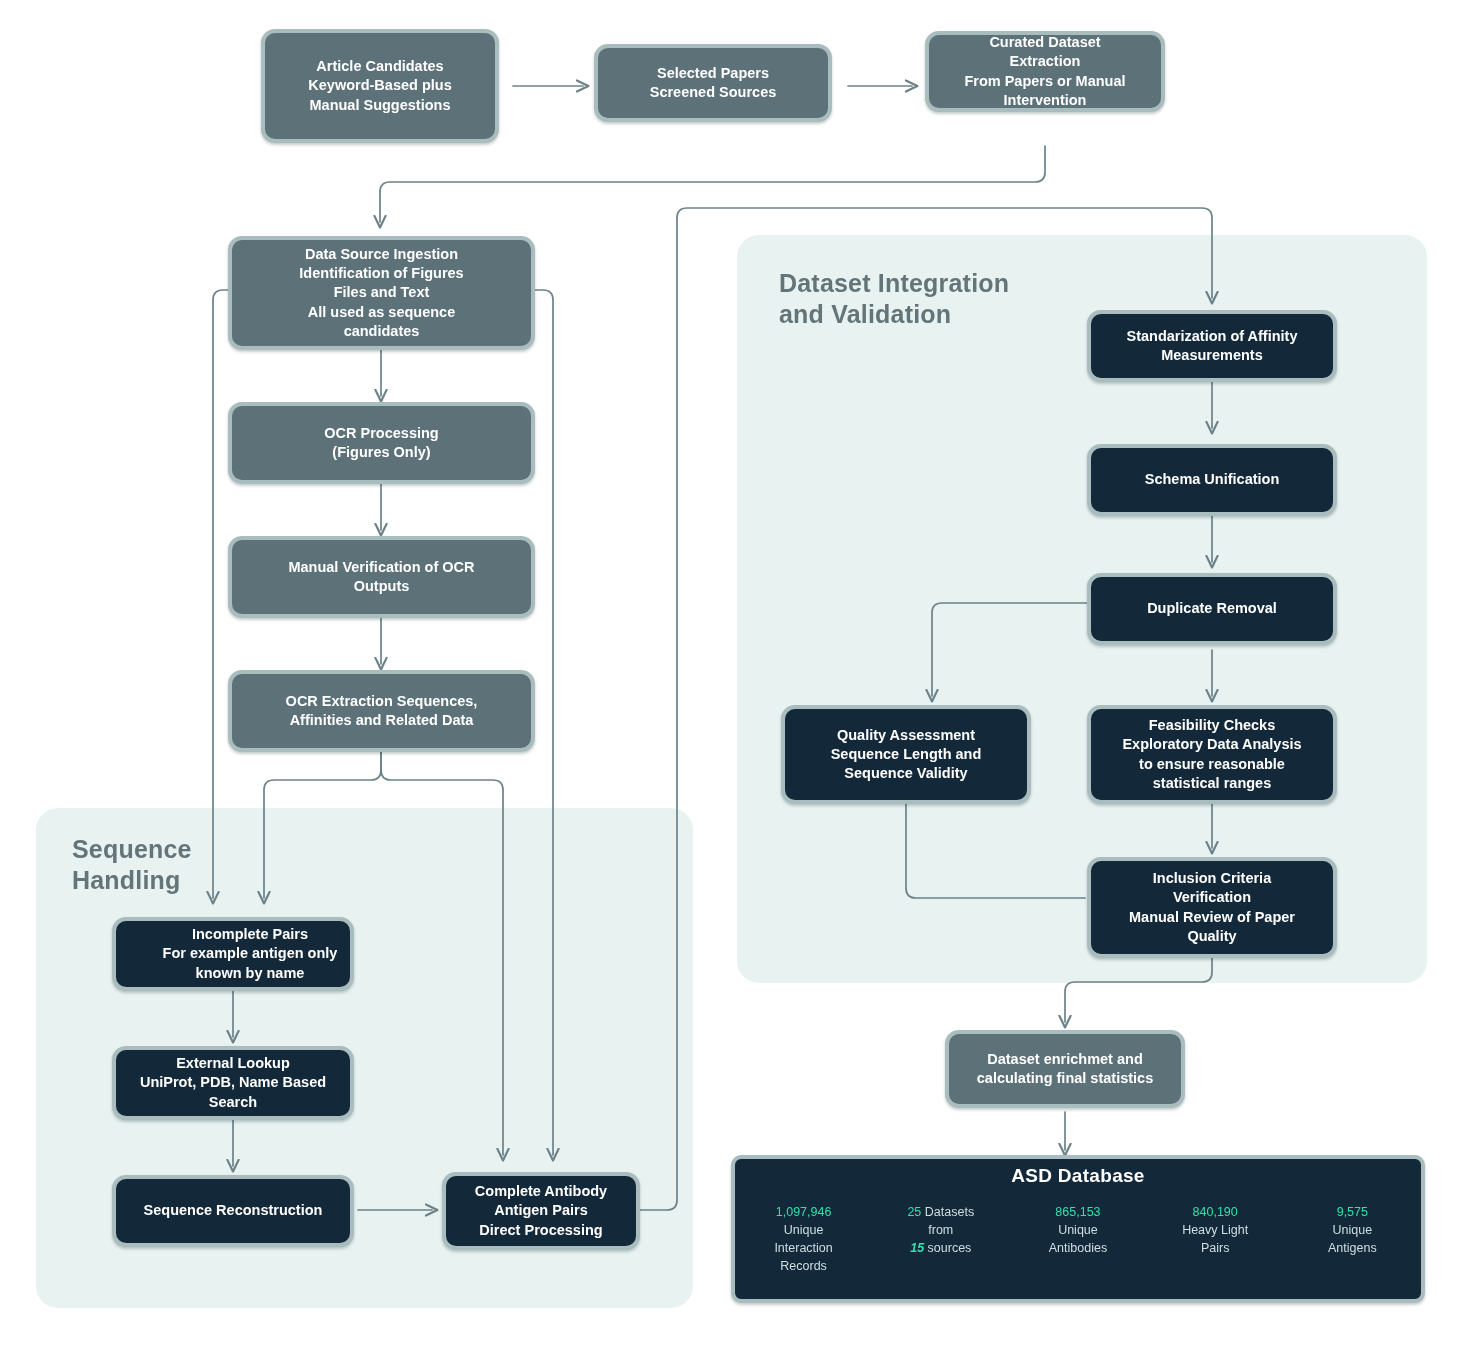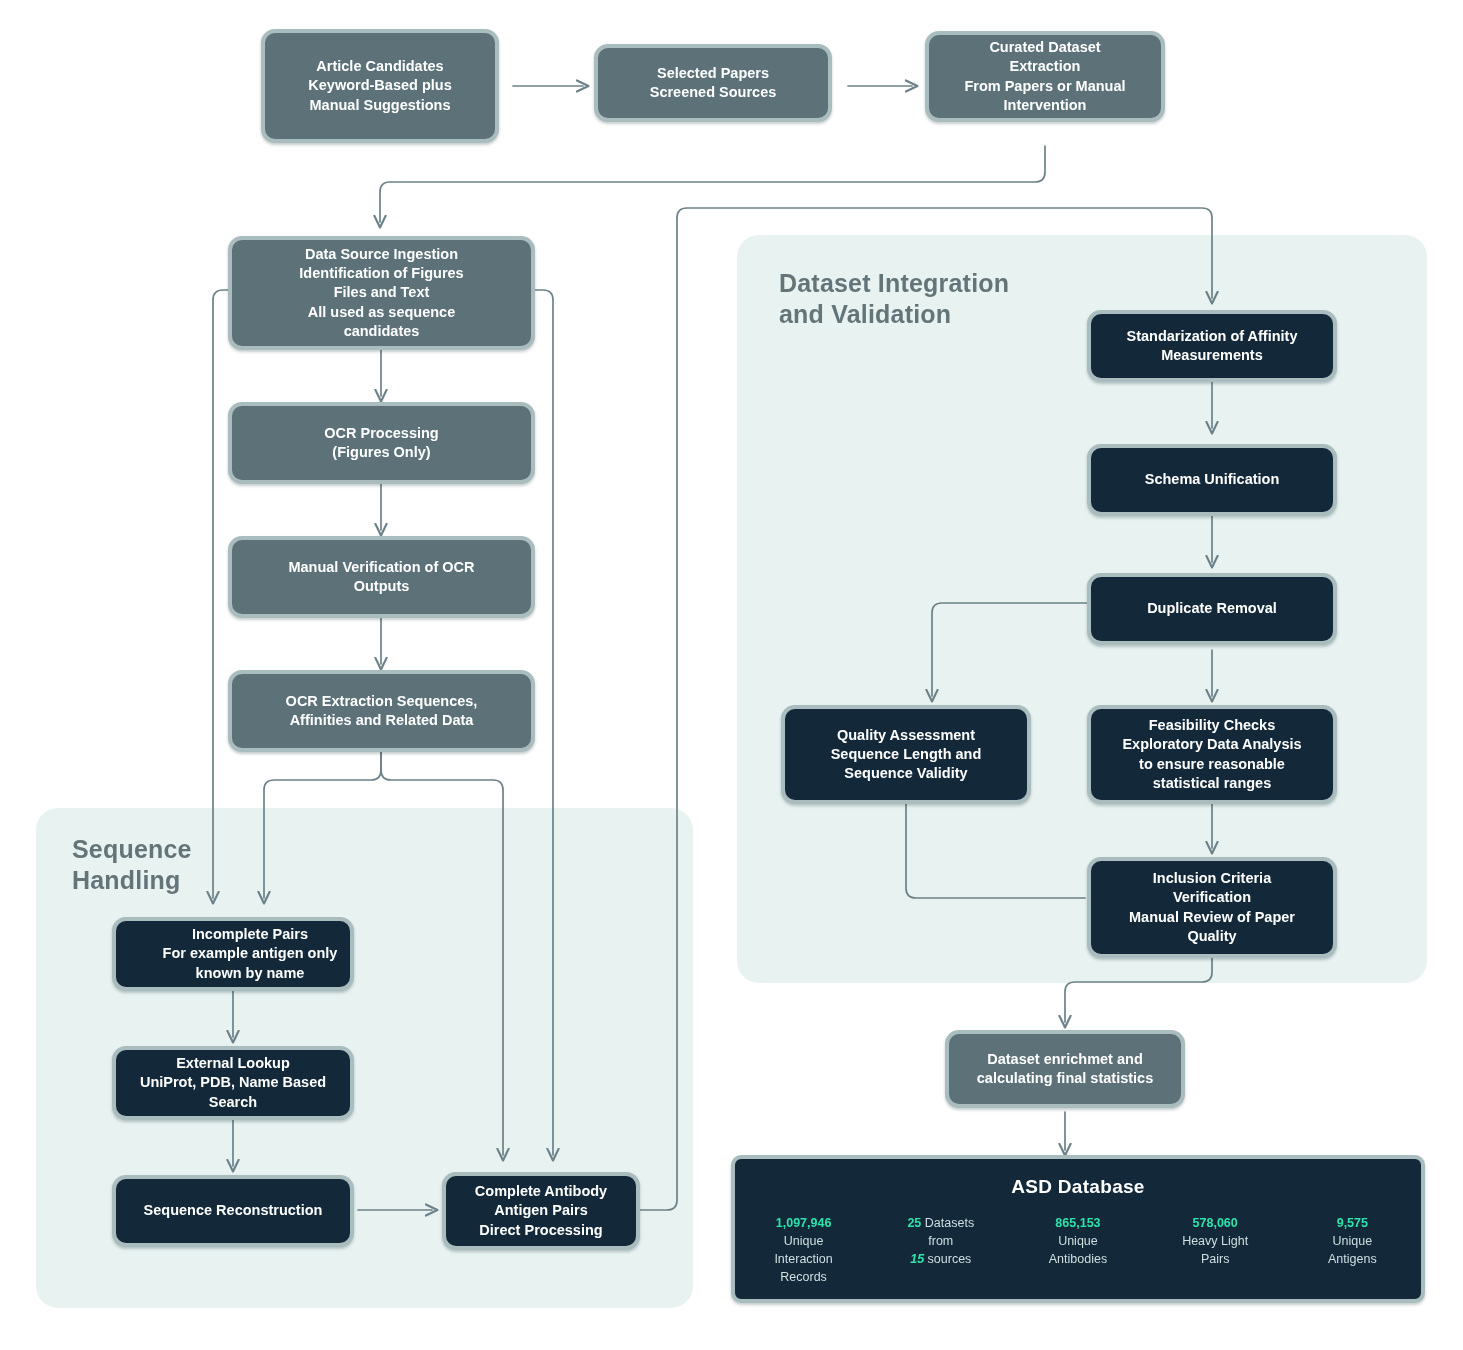--- a/index.html
+++ b/index.html
@@ -64,42 +64,42 @@
     position: absolute;
     box-sizing: border-box;
     background: #13293a;
     border: 4px solid #a9bcbe;
     border-radius: 10px;
     z-index: 10;
     box-shadow: 0 2px 3px rgba(30,50,60,0.25);
     display: flex;
     flex-direction: column;
     align-items: center;
-    padding-top: 17px;
+    padding-top: 6px;
   }
   .db-title {
     color: #ffffff;
     font-size: 19px;
     font-weight: bold;
     letter-spacing: .3px;
   }
   .db-stats {
     display: flex;
     width: 100%;
     justify-content: space-around;
     margin-top: 16px;
   }
   .db-stat {
     width: 19%;
     text-align: center;
     color: #cfdfe2;
     font-size: 12.5px;
     line-height: 1.45;
   }
-  .db-stat .num { color: #2ee2ab; font-weight: bold; }
+  .db-stat .num { color: #2ee2ab; font-weight: normal; }
   .db-stat .hl  { color: #2ee2ab; font-weight: bold; font-style: italic; }
   .db-stat .lines { display: block; }
 </style>
 </head>
 <body>
 
 <div id="canvas">
 
   <div class="panel" style="left:737px; top:235px; width:690px; height:748px;"></div>
   <div class="panel" style="left:36px; top:808px; width:657px; height:500px;"></div>
@@ -153,21 +153,21 @@
   <div class="panel-title" style="left:779px; top:268px;">Dataset Integration
 and Validation</div>
   <div class="panel-title" style="left:72px; top:834px;">Sequence
 Handling</div>
 
   <div class="node slate" style="left:261px; top:29px; width:238px; height:114px;">Article Candidates
 Keyword-Based plus
 Manual Suggestions</div>
   <div class="node slate" style="left:594px; top:44px; width:238px; height:78px;">Selected Papers
 Screened Sources</div>
-  <div class="node slate" style="left:925px; top:31px; width:240px; height:91px;">Curated Dataset
+  <div class="node slate" style="left:925px; top:31px; width:240px; height:81px;">Curated Dataset
 Extraction
 From Papers or Manual
 Intervention</div>
 
   <div class="node slate" style="left:228px; top:402px; width:307px; height:82px;">OCR Processing
 (Figures Only)</div>
   <div class="node slate" style="left:228px; top:236px; width:307px; height:114px;">Data Source Ingestion
 Identification of Figures
 Files and Text
 All used as sequence
@@ -226,21 +226,21 @@
         <span>sources</span></span>
       </div>
 
       <div class="db-stat">
         <span class="num">865,153</span>
         <span class="lines">Unique</span>
         <span class="lines">Antibodies</span>
       </div>
 
       <div class="db-stat">
-        <span class="num">578,060</span>
+        <span class="num">840,190</span>
         <span class="lines">Heavy Light</span>
         <span class="lines">Pairs</span>
       </div>
 
       <div class="db-stat">
         <span class="num">9,575</span>
         <span class="lines">Unique</span>
         <span class="lines">Antigens</span>
       </div>
 

